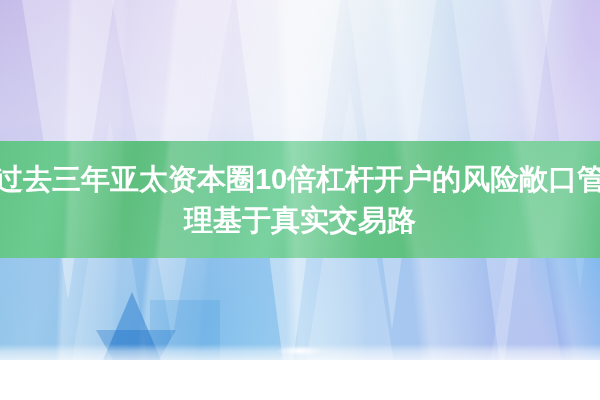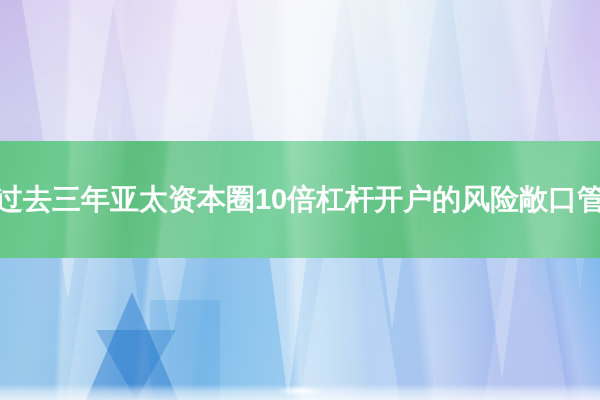--- a/index.html
+++ b/index.html
@@ -7,21 +7,21 @@
     padding: 0;
     background: #ffffff;
   }
   body {
     font-family: "Liberation Sans", "DejaVu Sans", sans-serif;
   }
 
   #banner {
     position: relative;
     width: 600px;
-    height: 400px;
+    height: 360px;
     overflow: hidden;
     background: #c4b5fd;
   }
 
   
   .bg-layer {
     position: absolute;
     left: 0;
     top: 0;
     width: 600px;
@@ -278,19 +278,20 @@
 
   <div class="facet-deep"></div>
   <div class="facet-deep2"></div>
   <div class="facet-deep3"></div>
   <div class="edge-right"></div>
 
   <div class="green-band">
     <div class="gshard"></div>
     <div class="headline">
       <span class="line1">过去三年亚太资本圈10倍杠杆开户的风险敞口管</span>
+      <span class="line2">理基于真实交易路</span>
     </div>
   </div>
 
   <div class="bottom-strip"></div>
   <div class="bottom-mark"></div>
 
 </div>
 
 </body></html>

